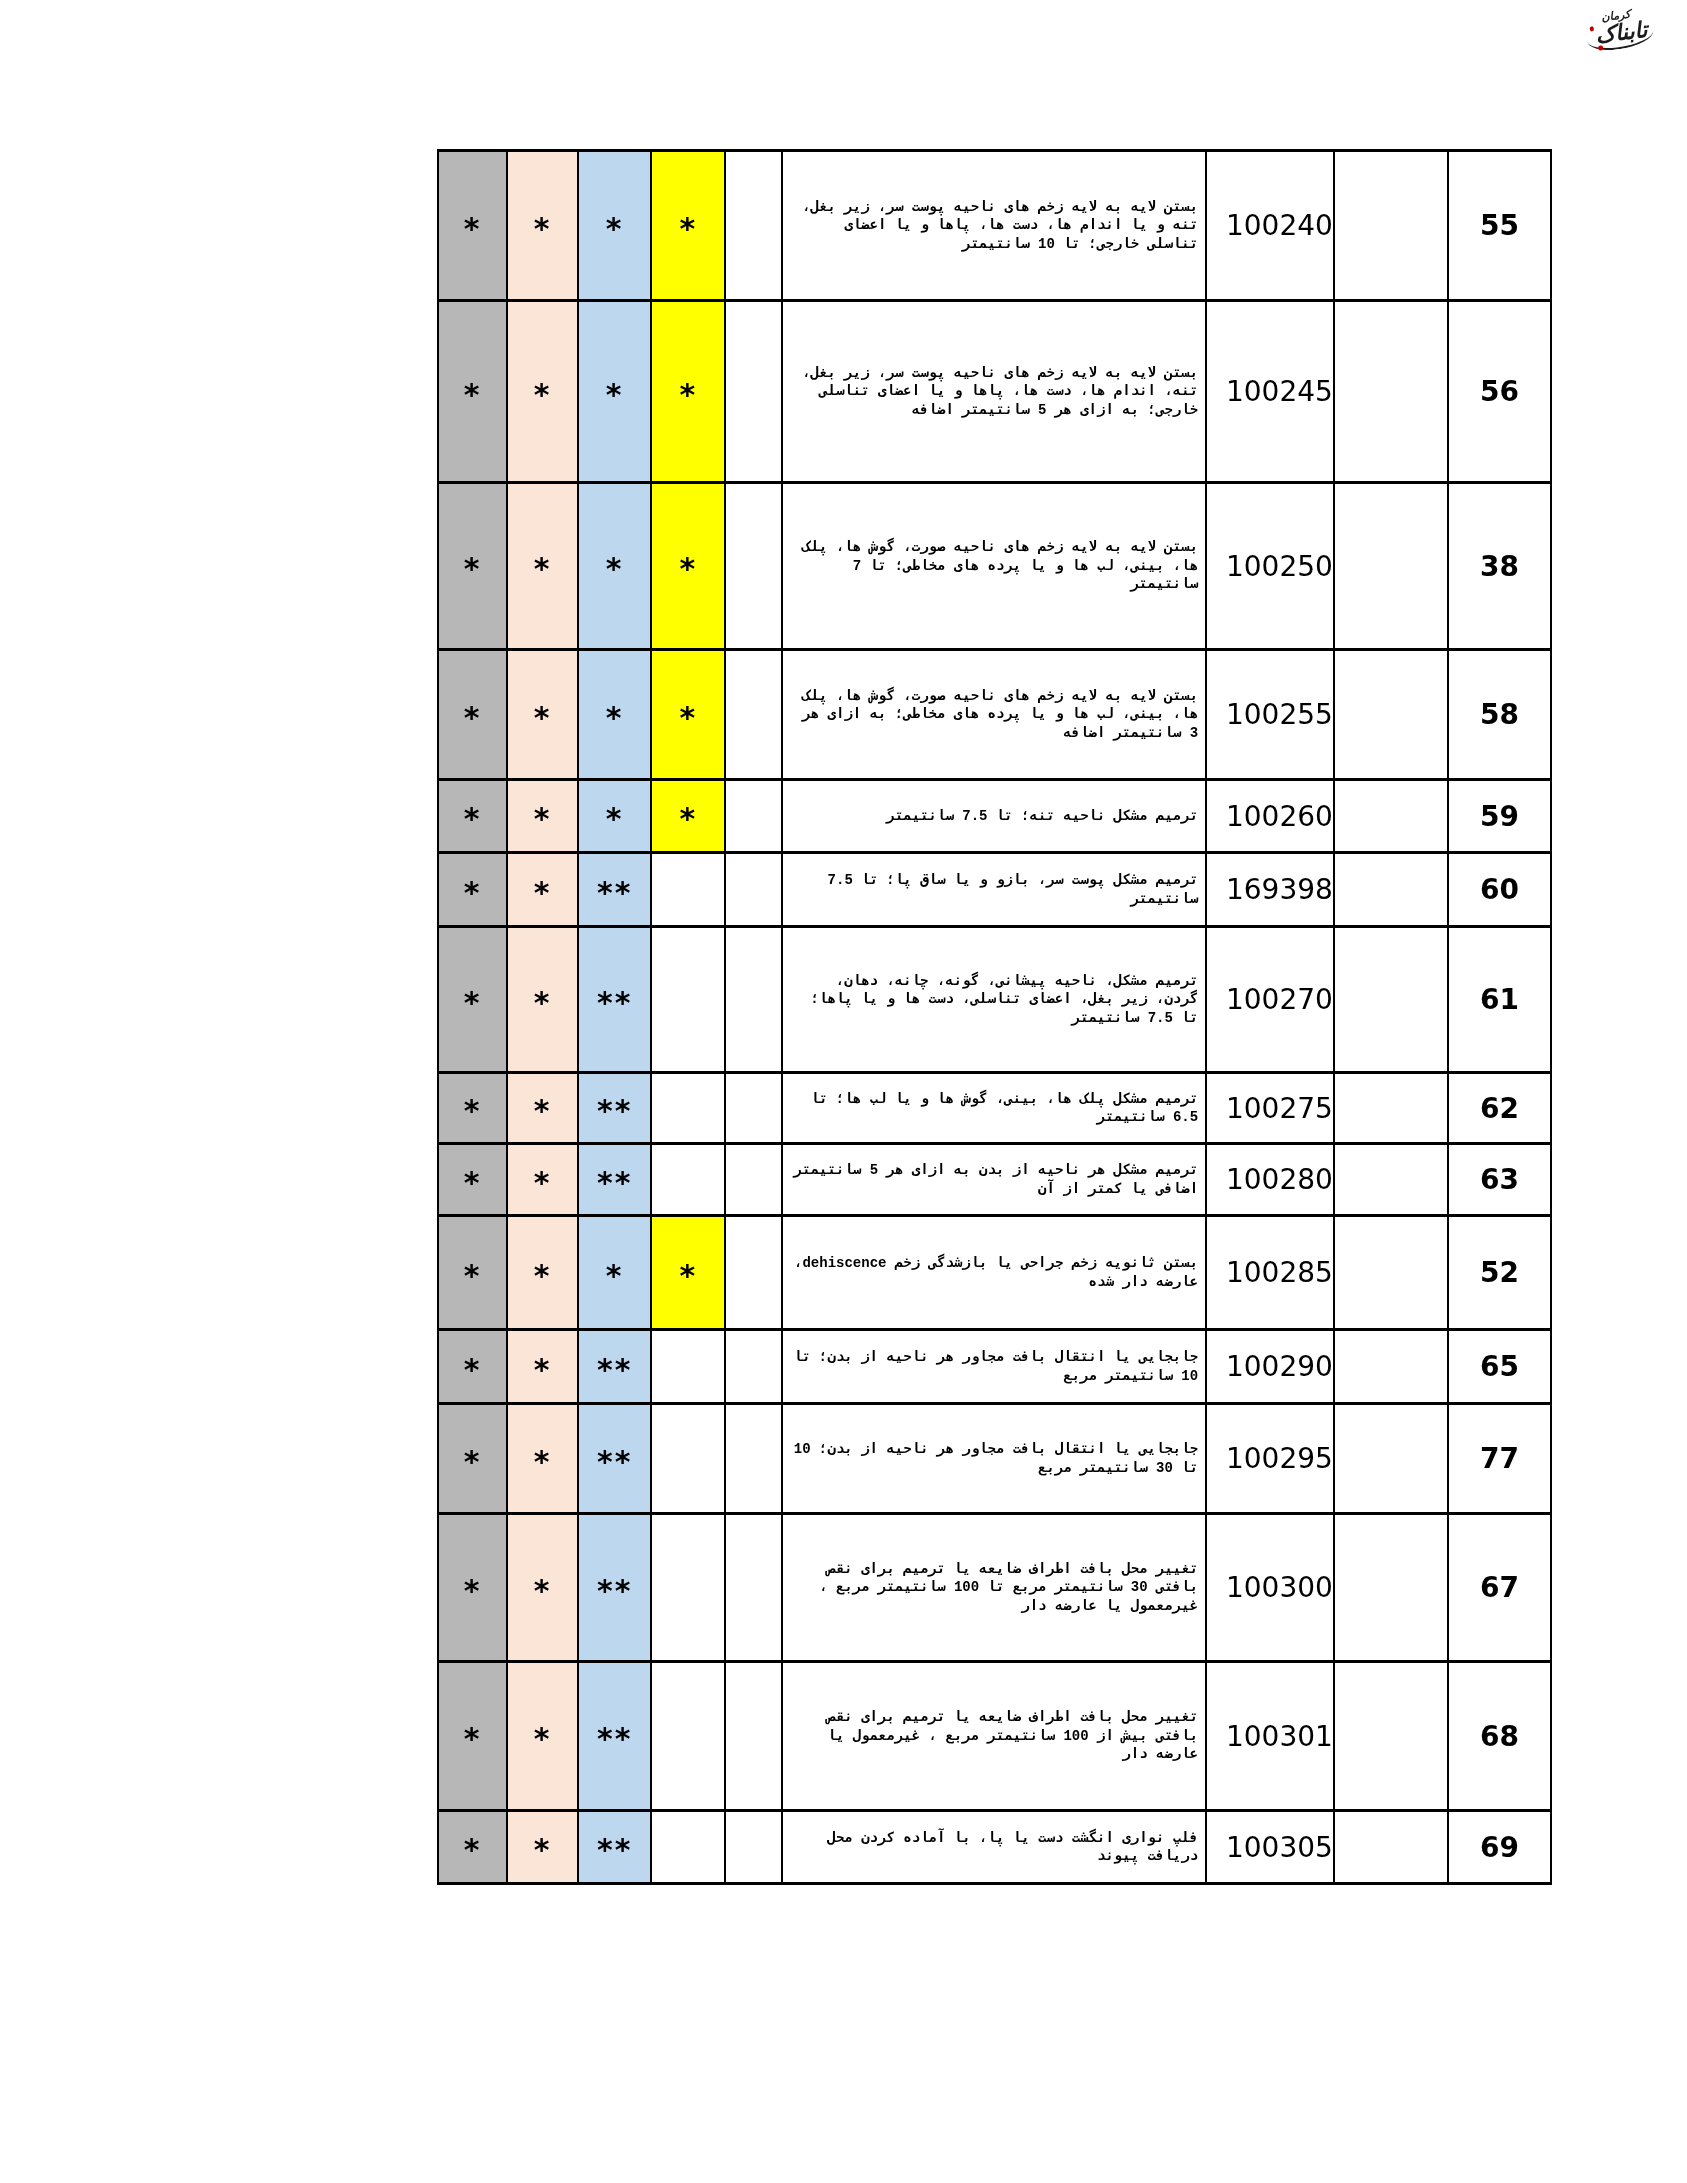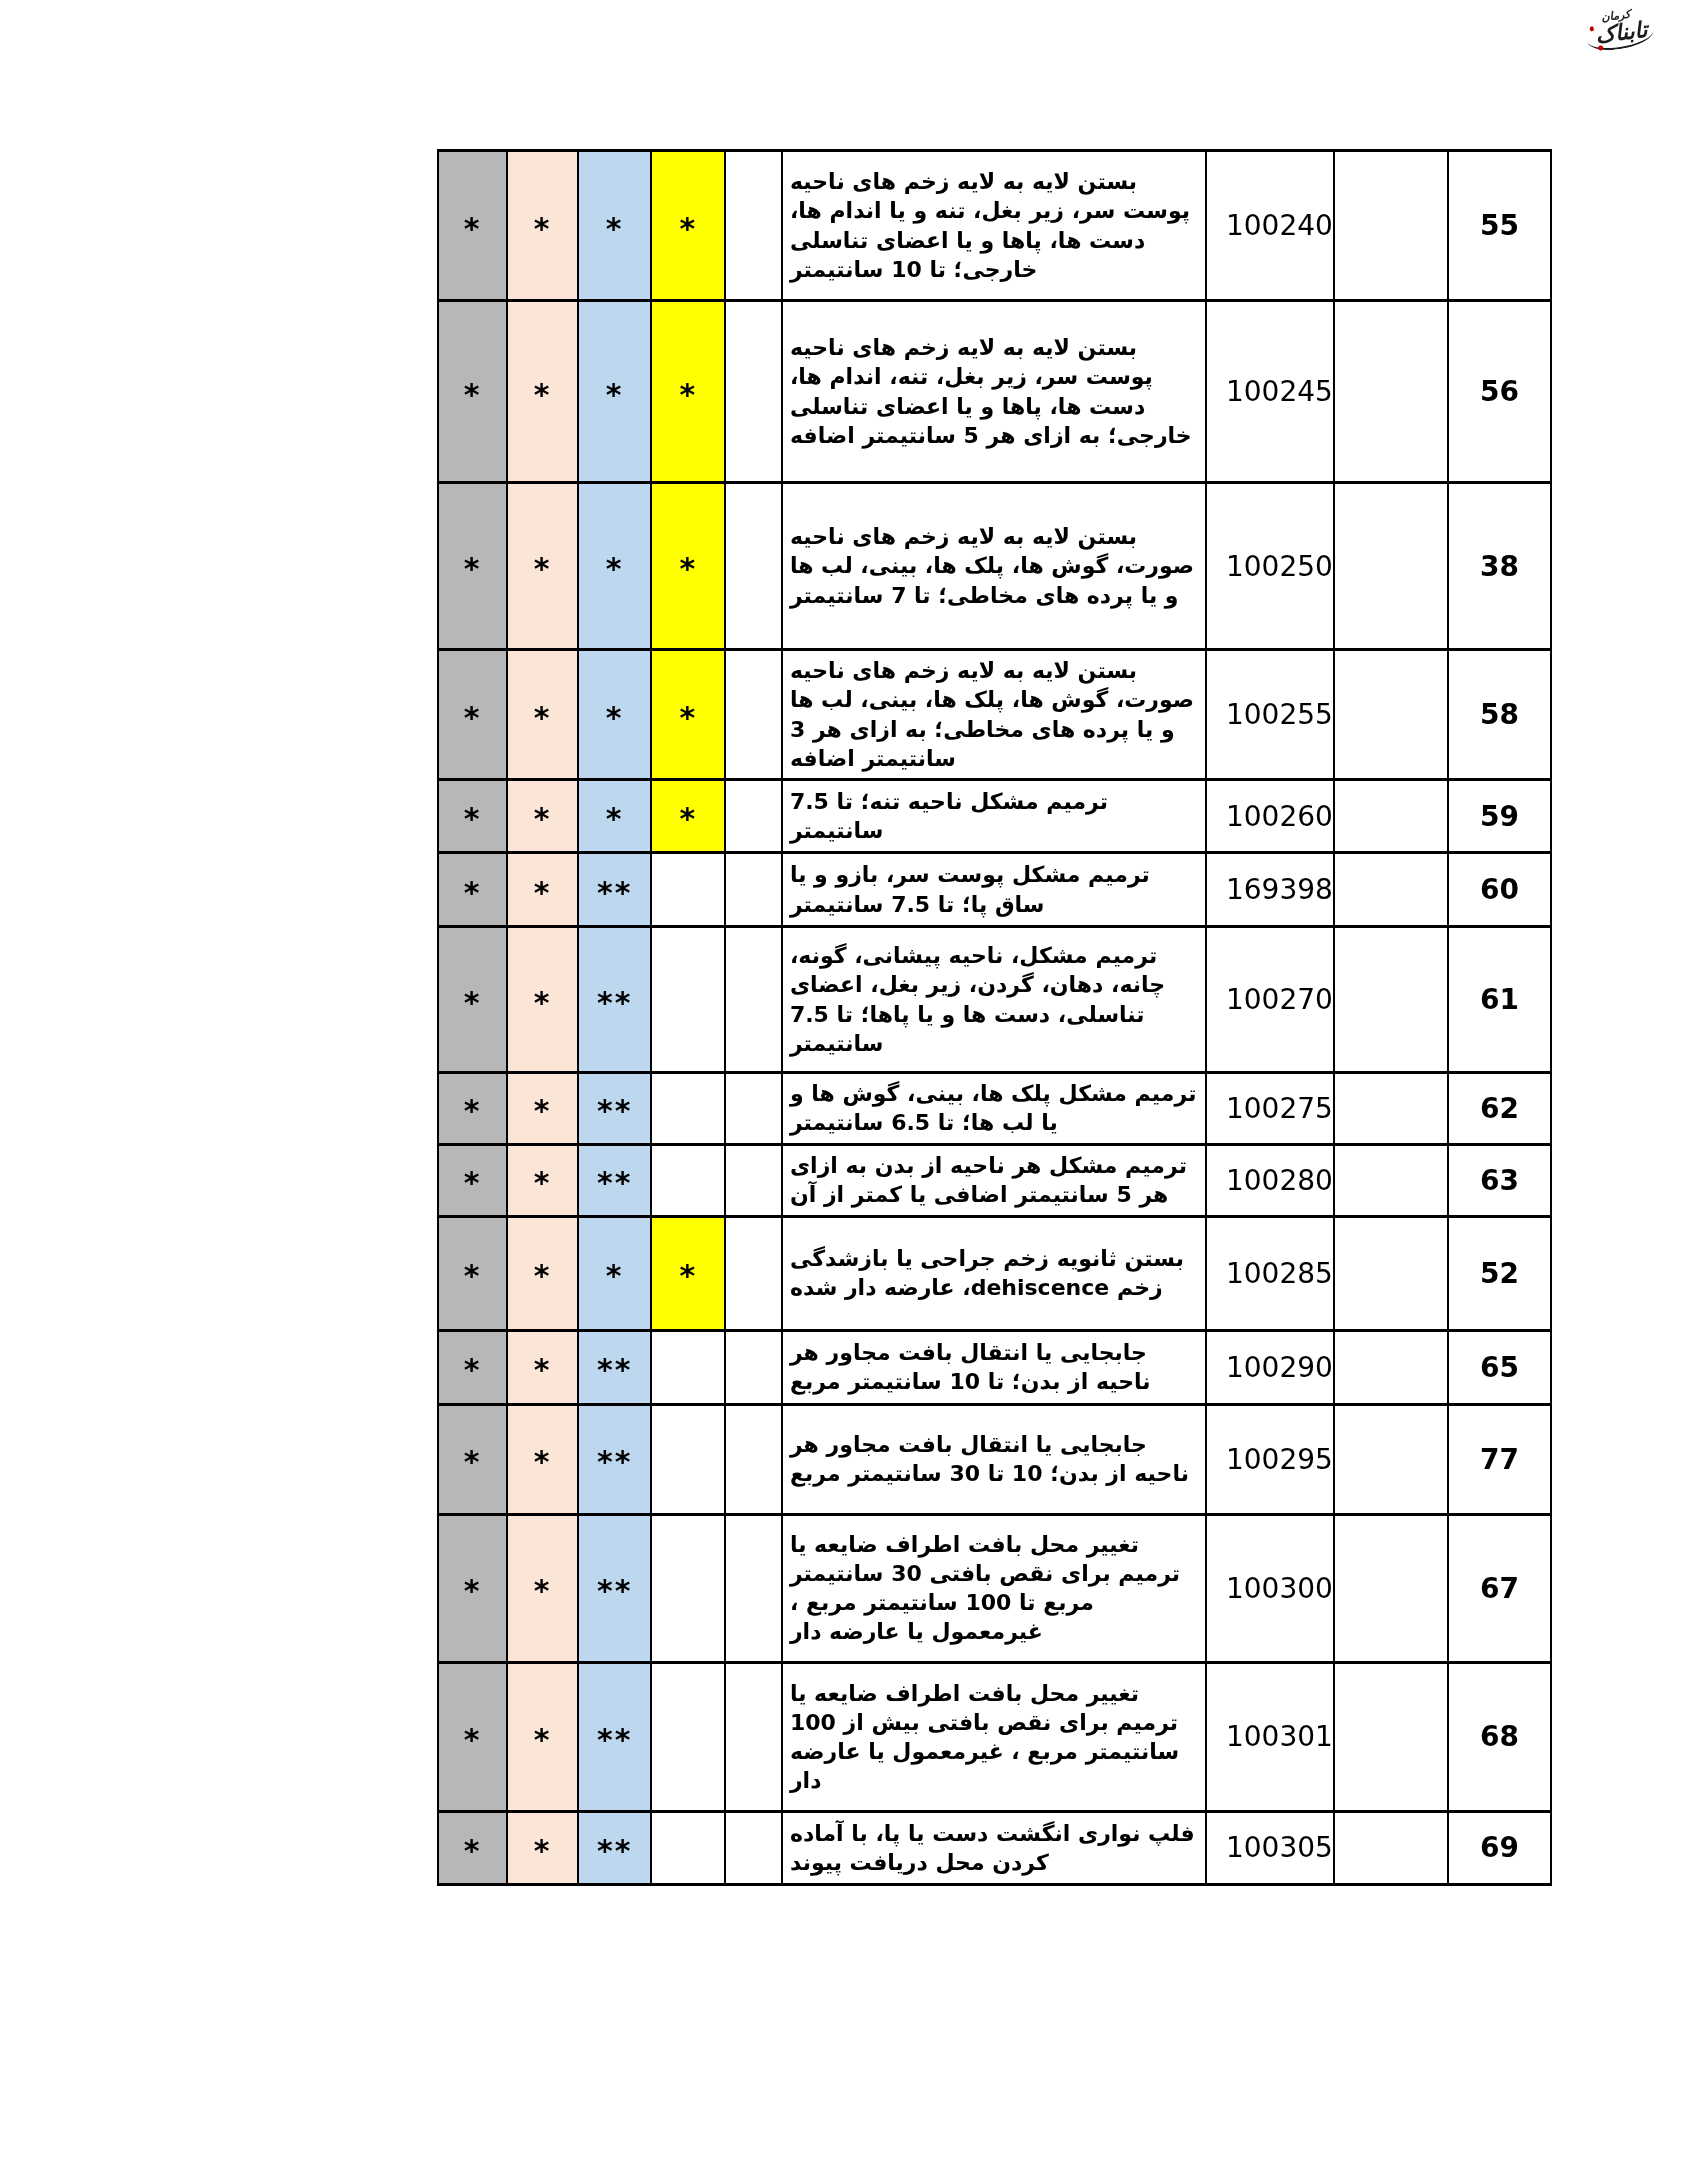--- a/index.html
+++ b/index.html
@@ -82,25 +82,26 @@
     font-weight: 700;
     margin-left: 17px;
   }
   td.c-code {
     font-size: 28px;
     font-weight: 400;
     text-align: right;
     padding-left: 15px;
   }
   td.c-desc {
-    font-size: 22px;
+    font-size: 14px;
     font-weight: 700;
     line-height: 1.32;
     padding: 5.3px 6.6px;
-    text-align: left;
+    text-align: right;
+    font-family: Liberation Mono, monospace;
   }
   td.c-flag {
     font-weight: 700;
   }
   td.c-gray   { background: var(--gray-col); }
   td.c-pink   { background: var(--pink-col); }
   td.c-blue   { background: var(--blue-col); }
   td.c-yellow { background: #ffffff; }
   td.c-yellow.filled { background: var(--yellow-col); }
 

